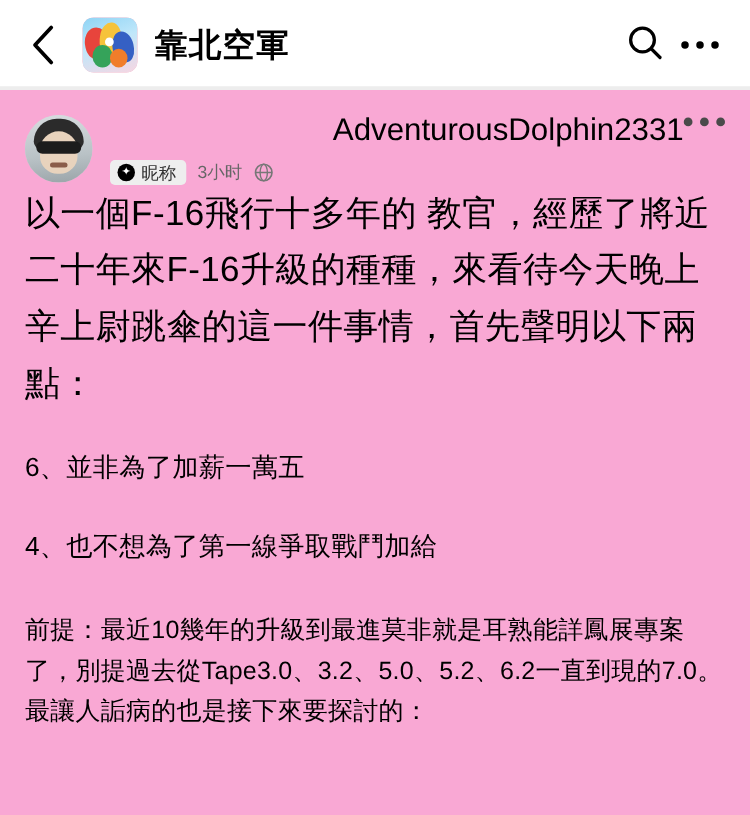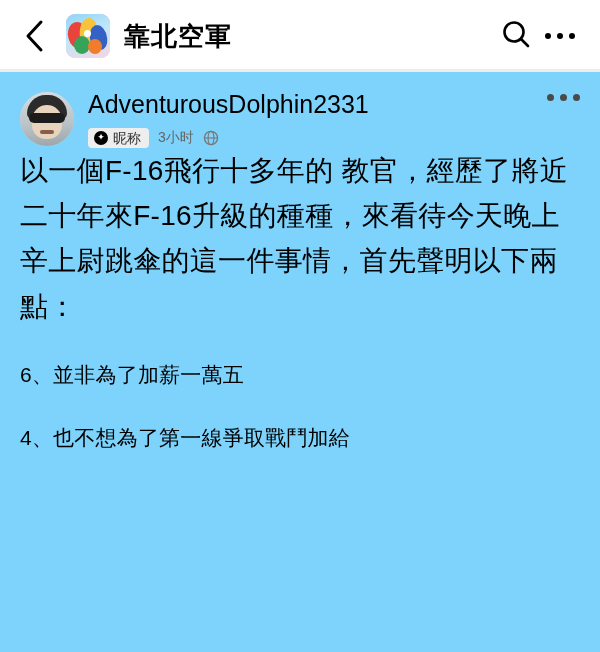--- a/index.html
+++ b/index.html
@@ -7,21 +7,21 @@
     width: 600px;
     height: 652px;
     background: #ffffff;
     font-family: "Liberation Sans", sans-serif;
     overflow: hidden;
   }
   .app {
     width: 600px;
     height: 652px;
     position: relative;
-    background: #7dd3fc;
+    background: #f9a8d4;
     display: flex;
     flex-direction: column;
   }
 
   
   .topbar {
     height: 72px;
     flex: 0 0 72px;
     display: flex;
     align-items: center;
@@ -158,20 +158,21 @@
     margin-left: 14px;
     padding-top: 2px;
     flex: 1 1 auto;
     min-width: 0;
   }
   .username {
     font-size: 25px;
     color: #000;
     line-height: 1.15;
     white-space: nowrap;
+    text-align: right;
   }
   .meta-row {
     margin-top: 9px;
     display: flex;
     align-items: center;
     gap: 9px;
   }
   .nickname-badge {
     display: inline-flex;
     align-items: center;
@@ -312,16 +313,17 @@
             <i></i>
             <i></i>
         </span>
       </div>
     </div>
 
     <div class="body">
       <div class="para-lead">以一個F-16飛行十多年的 教官，經歷了將近二十年來F-16升級的種種，來看待今天晚上辛上尉跳傘的這一件事情，首先聲明以下兩點：</div>
       <div class="para">6、並非為了加薪一萬五</div>
       <div class="para">4、也不想為了第一線爭取戰鬥加給</div>
+      <div class="para-sm">前提：最近10幾年的升級到最進莫非就是耳熟能詳鳳展專案了，別提過去從Tape3.0、3.2、5.0、5.2、6.2一直到現的7.0。最讓人詬病的也是接下來要探討的：</div>
     </div>
 
   </div>
 </div>
 
 </body></html>

